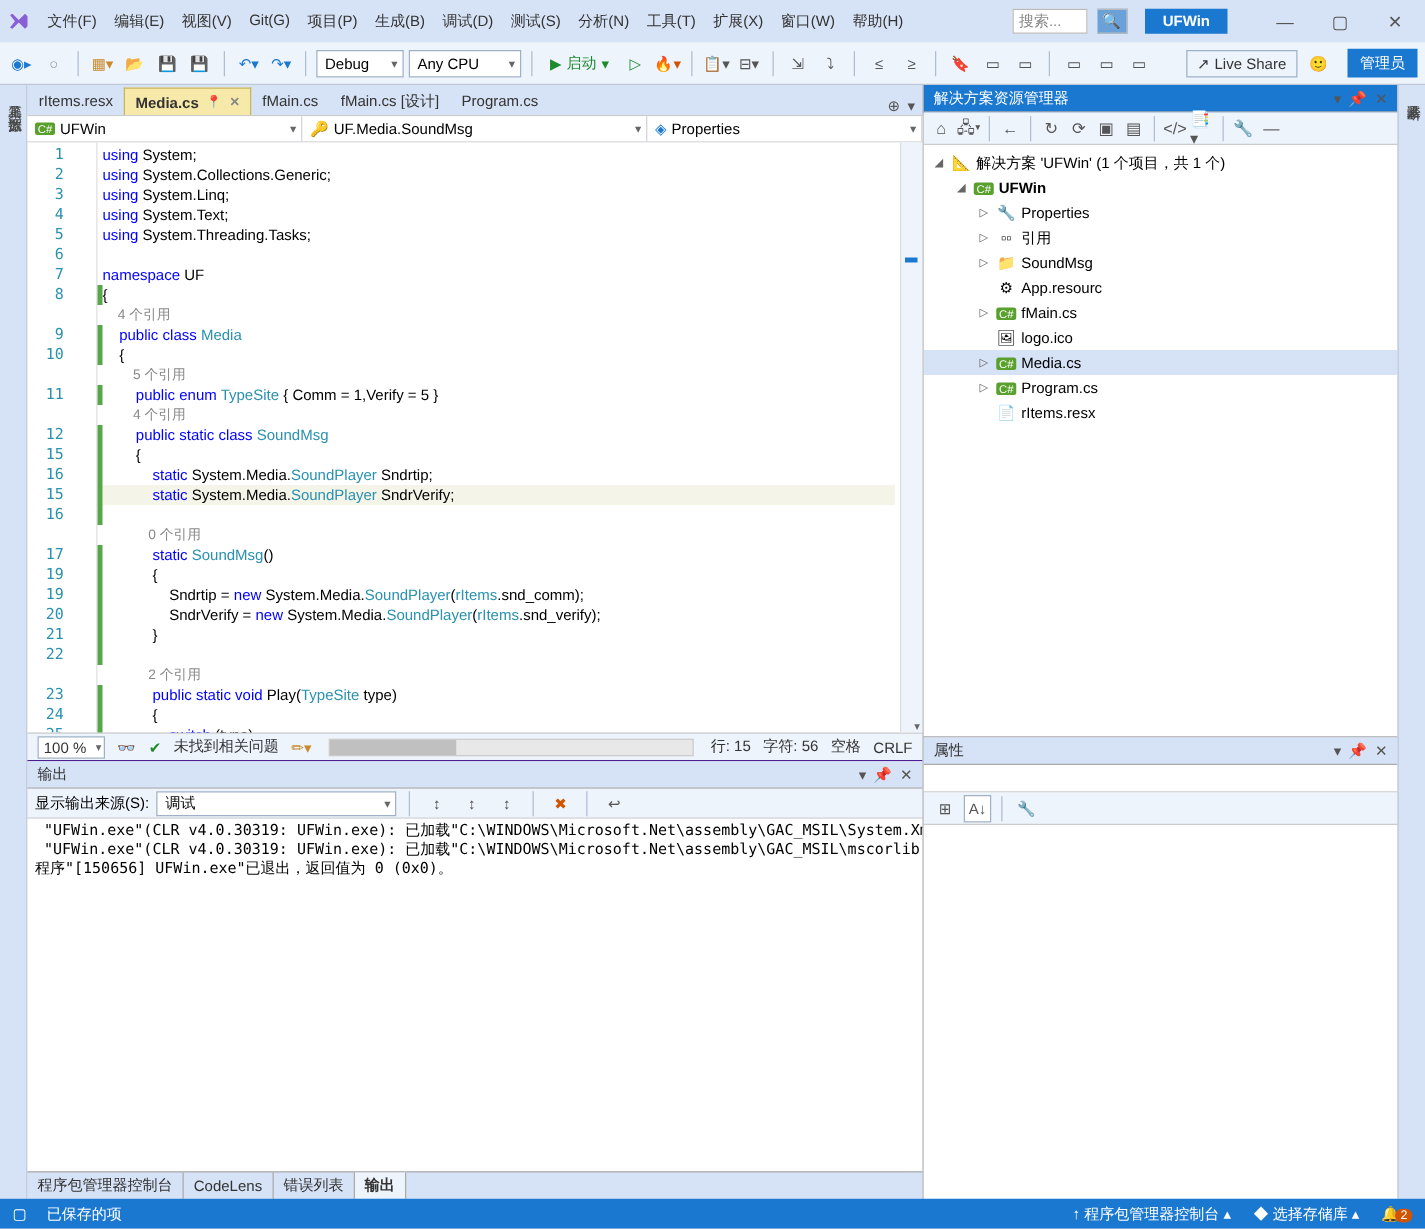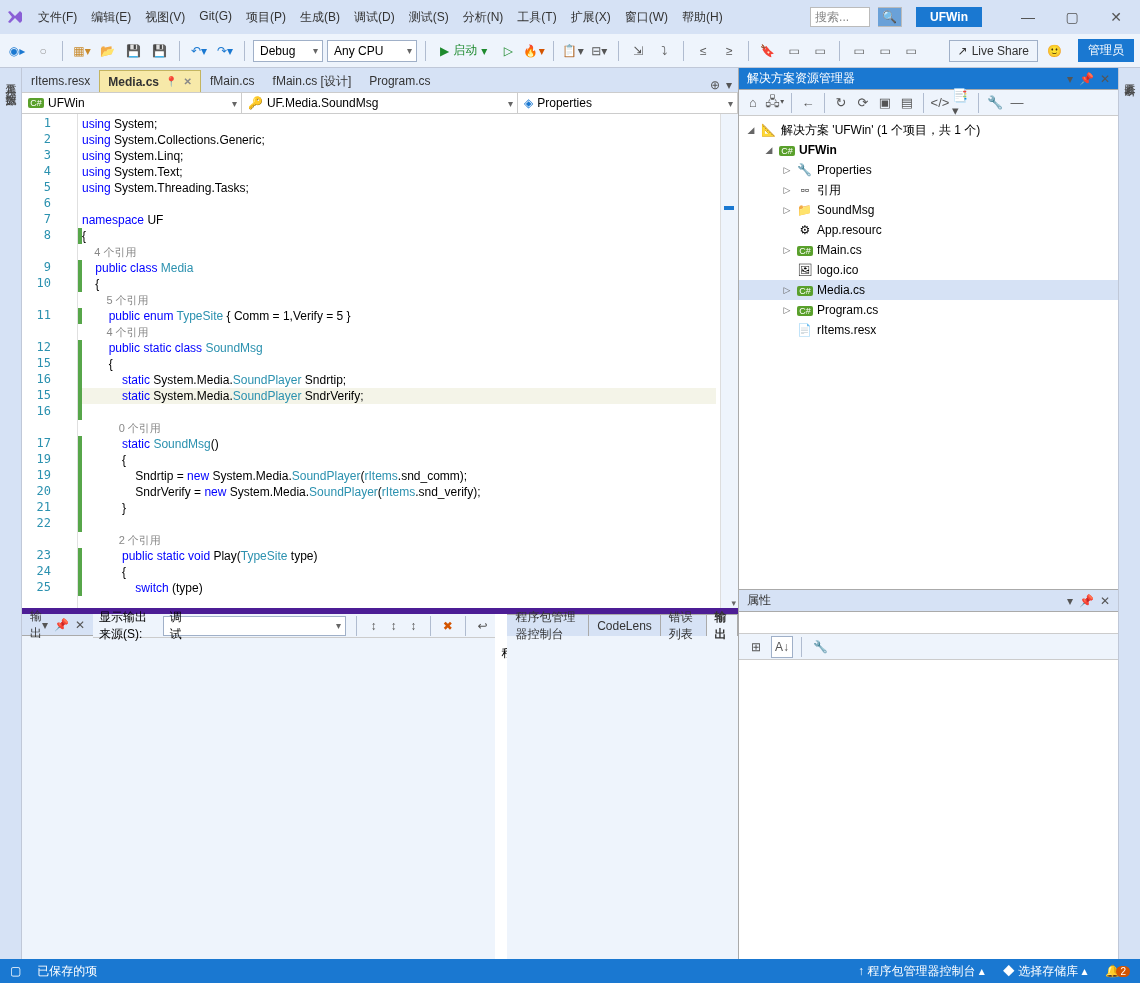--- a/index.html
+++ b/index.html
@@ -38,21 +38,21 @@
 .gutter{width:56px;border-right:1px solid #e0e0e0;padding-top:2px}
 .ln{height:16px;text-align:right;padding-right:26px;color:#2b91af;font-family:Consolas,monospace;font-size:12px}
 .code{flex:1;padding:2px 4px;font-family:Consolas,"NSimSun",monospace;font-size:12px;line-height:16px;white-space:pre;position:relative;color:#000}
 .kw{color:#0000ff}.ty{color:#2b91af}.ref{color:#888;font-size:11px}
 .change-bar{position:absolute;left:-4px;top:0;width:4px;background:#57a64a}
 .editor-status{height:22px;border-top:1px solid #ccc;background:#eef4fc;display:flex;align-items:center;gap:10px;padding:0 8px;color:#333;font-size:11px}
 .zoom-combo{border:1px solid #a0b0c8;background:#fff;padding:0 14px 0 4px;height:18px;display:flex;align-items:center;position:relative}
 .zoom-combo::after{content:"▾";position:absolute;right:2px;color:#666;font-size:9px}
 .hscroll{flex:1;height:14px;background:#e8e8e8;border:1px solid #ccc;position:relative;margin:0 4px}
 .hscroll-thumb{position:absolute;left:0;top:0;height:100%;width:35%;background:#c0c0c0}
-.output-zone{flex:1;display:flex;border-top:6px solid #4c1d95;min-height:0}
+.output-zone{flex:1;display:flex;flex-direction:column;border-top:1px solid #4c1d95;min-height:0}
 .panel-title{height:22px;background:#d6e2f5;color:#333;padding:0 8px;display:flex;align-items:center;border-bottom:1px solid #aaa}
 .panel-title-right{margin-left:auto;display:flex;gap:6px;color:#555;font-size:10px}
 .output-toolbar{height:24px;background:#eef4fc;border-bottom:1px solid #ccc;display:flex;align-items:center;padding:0 6px;gap:6px}
 .out-combo{height:20px;border:1px solid #a0b0c8;background:#fff;padding:0 160px 0 6px;display:flex;align-items:center;position:relative}
 .out-combo::after{content:"▾";position:absolute;right:4px;color:#666;font-size:10px}
 .output-body{flex:1;background:#fff;font-family:"NSimSun",Consolas,monospace;font-size:12px;padding:2px 6px;overflow:hidden;white-space:pre;line-height:15px}
 .bottom-tabs{height:22px;background:#d6e2f5;border-top:1px solid #aaa;display:flex;align-items:center}
 .btab{padding:0 8px;height:100%;display:flex;align-items:center;border-right:1px solid #aaa;color:#333}
 .btab.active{background:#eef4fc;font-weight:bold}
 .right-pane{width:380px;display:flex;flex-direction:column;border-left:1px solid #aaa}
@@ -222,20 +222,36 @@
             <div class="ln">23</div>
             <div class="ln">24</div>
             <div class="ln">25</div>
           </div>
         <div class="code" id="code"><div style="height:16px;position:relative;"><span class="kw">using</span> System;</div><div style="height:16px;position:relative;"><span class="kw">using</span> System.Collections.Generic;</div><div style="height:16px;position:relative;"><span class="kw">using</span> System.Linq;</div><div style="height:16px;position:relative;"><span class="kw">using</span> System.Text;</div><div style="height:16px;position:relative;"><span class="kw">using</span> System.Threading.Tasks;</div><div style="height:16px;position:relative;"></div><div style="height:16px;position:relative;"><span class="kw">namespace</span> UF</div><div style="height:16px;position:relative;"><span class="change-bar" style="height:16px"></span>{</div><div style="height:16px" class="ref">    4 个引用</div><div style="height:16px;position:relative;"><span class="change-bar" style="height:16px"></span>    <span class="kw">public</span> <span class="kw">class</span> <span class="ty">Media</span></div><div style="height:16px;position:relative;"><span class="change-bar" style="height:16px"></span>    {</div><div style="height:16px" class="ref">        5 个引用</div><div style="height:16px;position:relative;"><span class="change-bar" style="height:16px"></span>        <span class="kw">public</span> <span class="kw">enum</span> <span class="ty">TypeSite</span> { Comm = 1,Verify = 5 }</div><div style="height:16px" class="ref">        4 个引用</div><div style="height:16px;position:relative;"><span class="change-bar" style="height:16px"></span>        <span class="kw">public</span> <span class="kw">static</span> <span class="kw">class</span> <span class="ty">SoundMsg</span></div><div style="height:16px;position:relative;"><span class="change-bar" style="height:16px"></span>        {</div><div style="height:16px;position:relative;"><span class="change-bar" style="height:16px"></span>            <span class="kw">static</span> System.Media.<span class="ty">SoundPlayer</span> Sndrtip;</div><div style="height:16px;position:relative;background:#f4f4e8;"><span class="change-bar" style="height:16px"></span>            <span class="kw">static</span> System.Media.<span class="ty">SoundPlayer</span> SndrVerify;</div><div style="height:16px;position:relative;"><span class="change-bar" style="height:16px"></span></div><div style="height:16px" class="ref">            0 个引用</div><div style="height:16px;position:relative;"><span class="change-bar" style="height:16px"></span>            <span class="kw">static</span> <span class="ty">SoundMsg</span>()</div><div style="height:16px;position:relative;"><span class="change-bar" style="height:16px"></span>            {</div><div style="height:16px;position:relative;"><span class="change-bar" style="height:16px"></span>                Sndrtip = <span class="kw">new</span> System.Media.<span class="ty">SoundPlayer</span>(<span class="ty">rItems</span>.snd_comm);</div><div style="height:16px;position:relative;"><span class="change-bar" style="height:16px"></span>                SndrVerify = <span class="kw">new</span> System.Media.<span class="ty">SoundPlayer</span>(<span class="ty">rItems</span>.snd_verify);</div><div style="height:16px;position:relative;"><span class="change-bar" style="height:16px"></span>            }</div><div style="height:16px;position:relative;"><span class="change-bar" style="height:16px"></span></div><div style="height:16px" class="ref">            2 个引用</div><div style="height:16px;position:relative;"><span class="change-bar" style="height:16px"></span>            <span class="kw">public</span> <span class="kw">static</span> <span class="kw">void</span> Play(<span class="ty">TypeSite</span> type)</div><div style="height:16px;position:relative;"><span class="change-bar" style="height:16px"></span>            {</div><div style="height:16px;position:relative;"><span class="change-bar" style="height:16px"></span>                <span class="kw">switch</span> (type)</div></div>
         <div style="width:18px;background:#eef4fc;border-left:1px solid #ddd;position:relative">
           <div class="blue-strip" style="top:92px;right:4px"></div>
           <div style="position:absolute;bottom:0;right:2px;font-size:9px;color:#666">▾</div>
         </div>
       </div>
+      <div class="editor-status">
+        <div class="zoom-combo">
+            <span>100 %</span>
+          </div>
+        <span style="color:#8a5fd6">👓</span>
+        <span style="color:#1e8a2e">✔</span>
+        <span>未找到相关问题</span>
+        <span style="color:#c98a2b">✏▾</span>
+        <div class="hscroll">
+            <div class="hscroll-thumb"></div>
+          </div>
+        <span>行: 15</span>
+        <span>字符: 56</span>
+        <span>空格</span>
+        <span>CRLF</span>
+      </div>
     </div>
 
     <div class="output-zone">
       <div class="panel-title">
         <span>输出</span>
         <div class="panel-title-right">
             <span>▾</span>
             <span>📌</span>
             <span>✕</span>
           </div>

